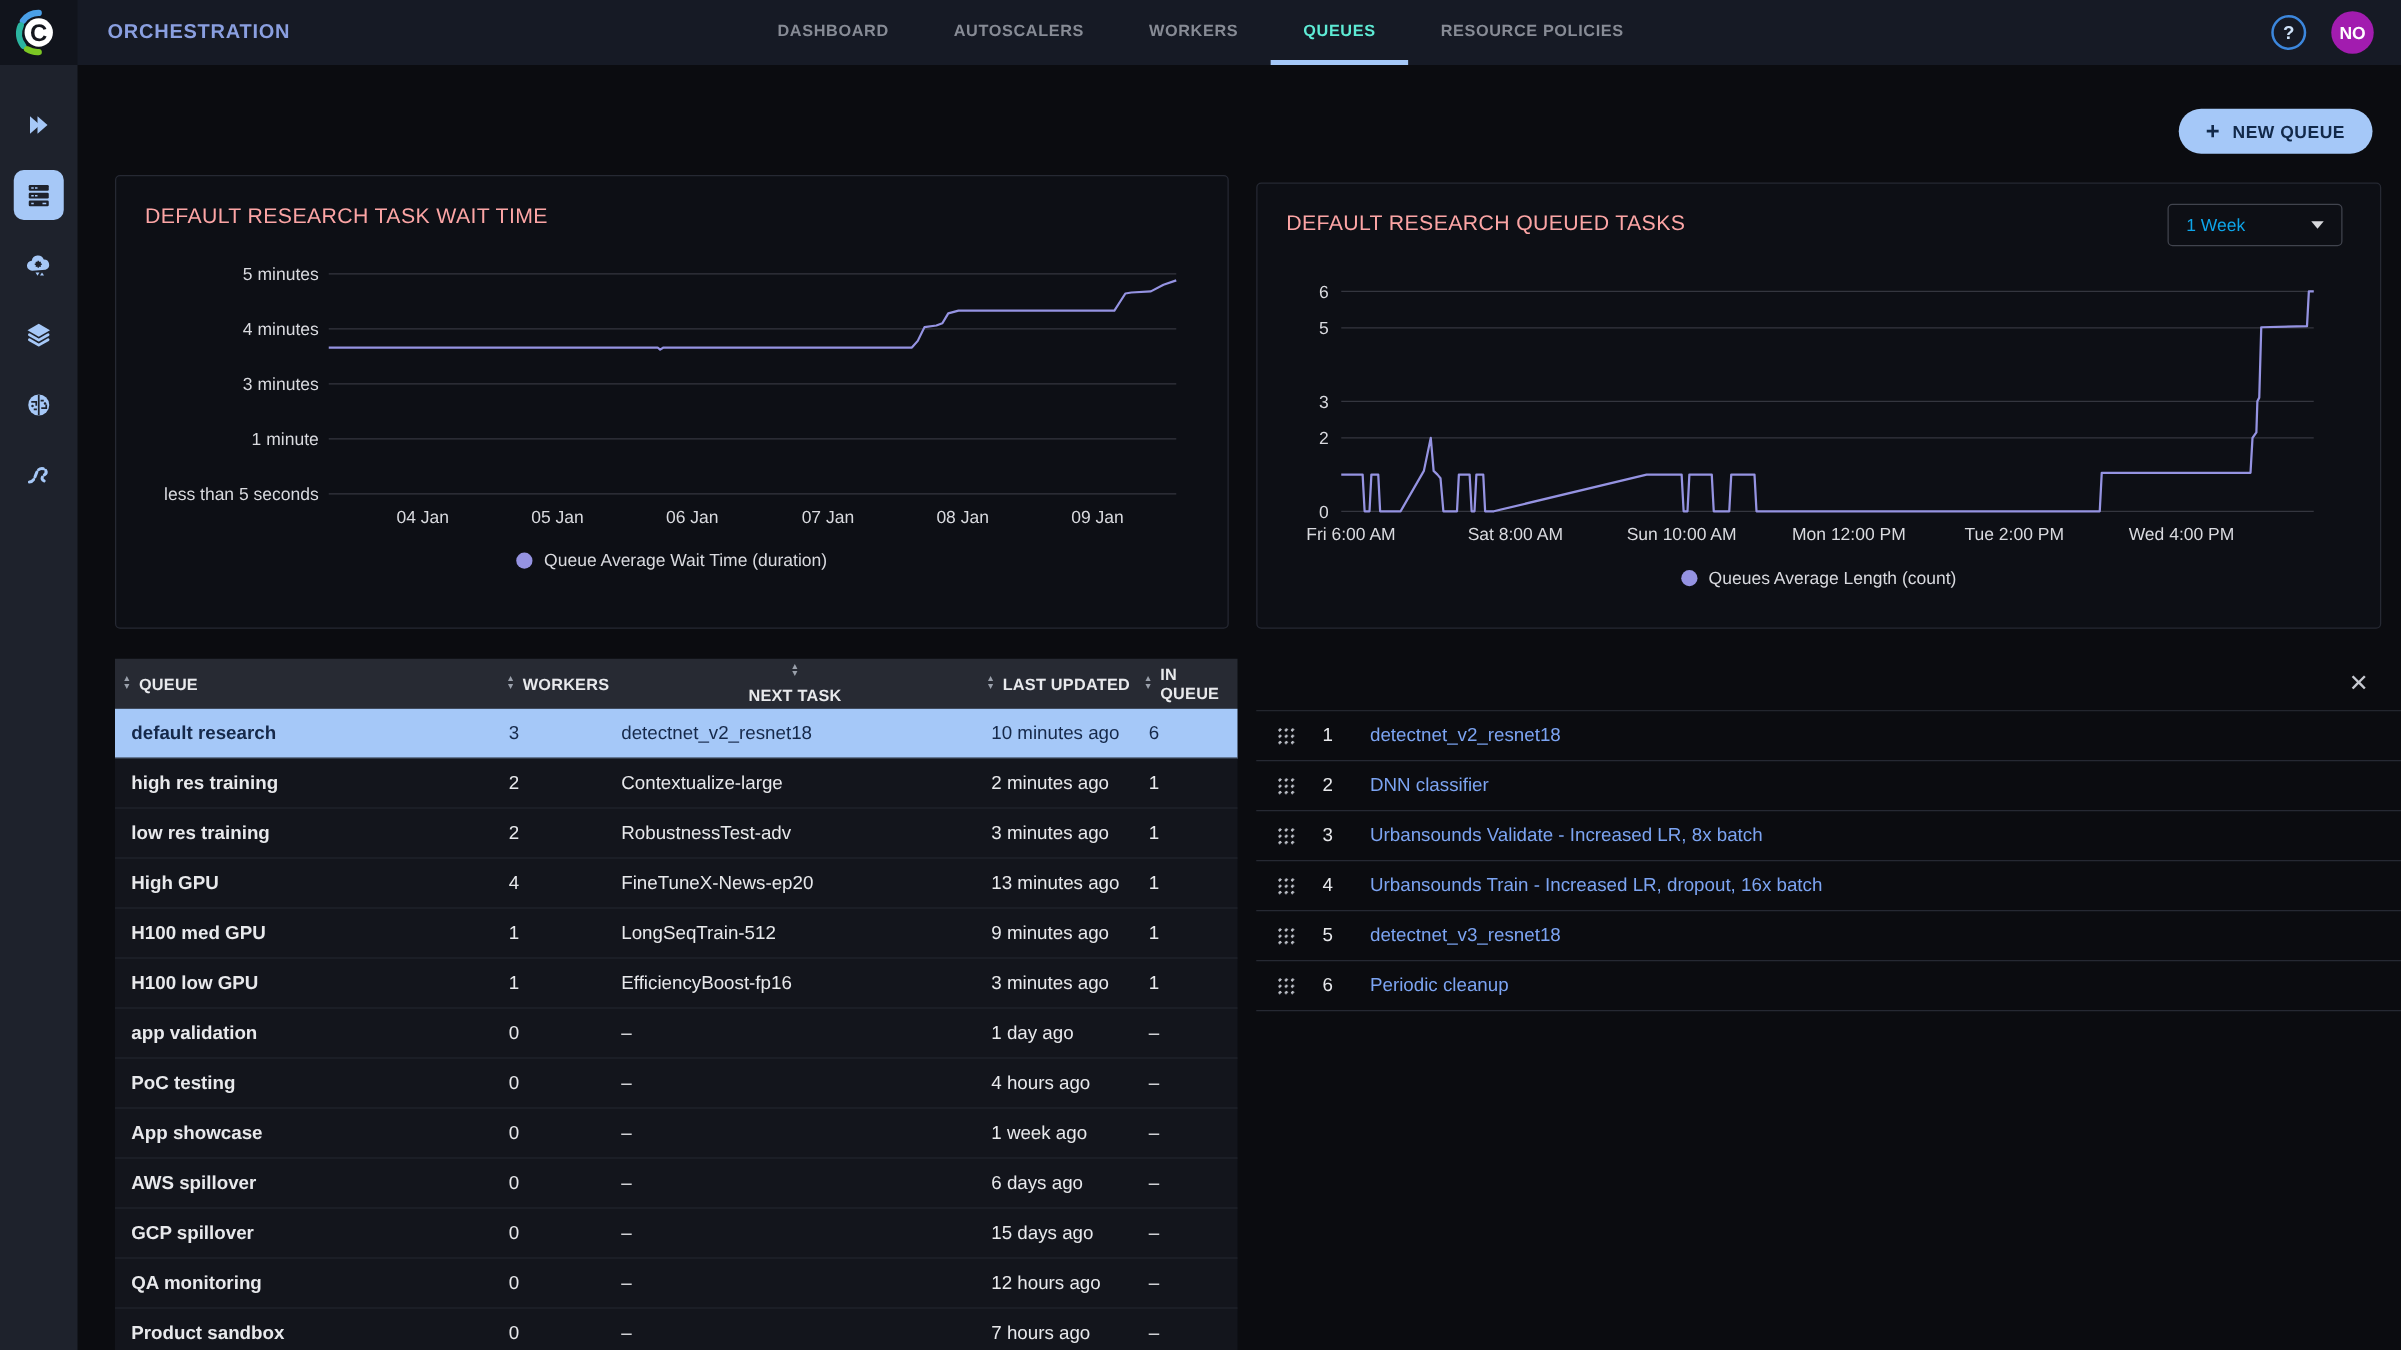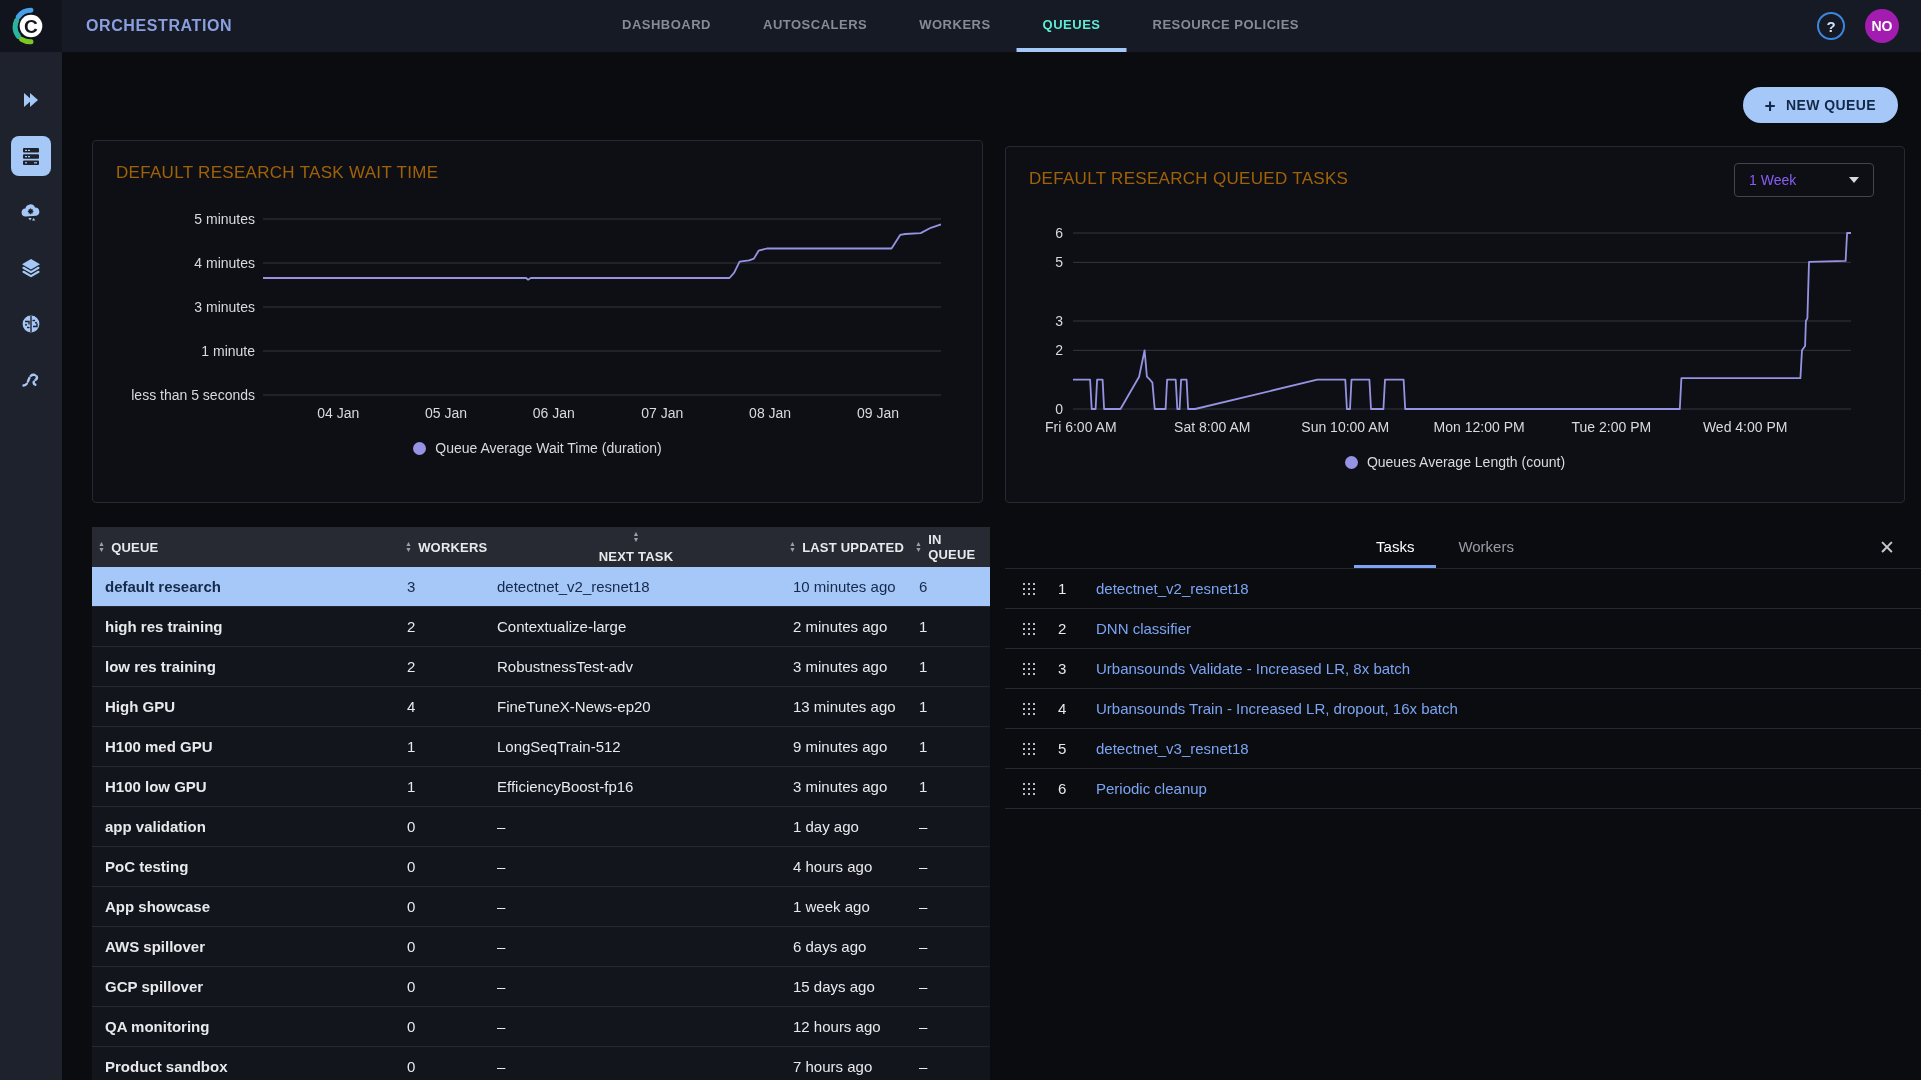--- a/index.html
+++ b/index.html
@@ -29,29 +29,29 @@
   .side-item.active { background:#a6c8f7; }
   
   .btn-new-queue { position:absolute; top:87px; right:23px; height:36px; border-radius:18px; background:#a5c8f8;
                    color:#12294a; font-size:14px; font-weight:bold; letter-spacing:.4px; display:flex; align-items:center;
                    gap:10px; padding:0 22px; cursor:pointer; border:none; }
   .plus { font-size:19px; font-weight:bold; line-height:1; }
   
   .card { position:absolute; background:#0d0f15; border:1px solid #262933; border-radius:4px; }
   #card1 { left:92px; top:140px; width:891px; height:363px; }
   #card2 { left:1005px; top:146px; width:900px; height:357px; }
-  .card-title { position:absolute; left:23px; top:22px; color:#a16207; font-size:17px; letter-spacing:.3px; }
+  .card-title { position:absolute; left:23px; top:22px; color:#fca5a5; font-size:17px; letter-spacing:.3px; }
   .chart { position:absolute; left:0; top:0; }
   .legend { position:absolute; left:0; right:0; display:flex; justify-content:center; align-items:center; gap:9px;
             color:#d9dadf; font-size:14px; }
   #card1 .legend { top:299px; }
   #card2 .legend { top:307px; }
   .dot { width:13px; height:13px; border-radius:50%; }
   .dropdown { position:absolute; right:30px; top:16px; width:140px; height:34px; border:1px solid #41444e; border-radius:4px;
-              color:#8b5cf6; font-size:14px; display:flex; align-items:center; justify-content:space-between;
+              color:#0ea5e9; font-size:14px; display:flex; align-items:center; justify-content:space-between;
               padding:0 14px; cursor:pointer; background:#0d0f15; }
   .caret { width:0; height:0; border-left:5px solid transparent; border-right:5px solid transparent; border-top:6px solid #d7d8dc; }
   
   .table { position:absolute; left:92px; top:527px; width:898px; }
   .thead, .trow { display:grid; grid-template-columns:313px 84px 290px 136px 75px; height:40px; align-items:center; }
   .thead { background:#272a33; color:#e8e9ec; font-size:13px; font-weight:bold; letter-spacing:.2px; }
   .th { display:flex; align-items:center; gap:6px; cursor:pointer; }
   .th.c0 { padding-left:6px; } .th.c1 { padding-left:0; } .th.c2 { padding-left:4px;flex-direction:column; } .th.c3 { padding-left:10px; } .th.c4 { padding-left:0; }
   .sort { display:inline-flex; flex-direction:column; color:#9aa0ab; font-size:7px; line-height:6px; }
   .trow { background:#13151c; border-bottom:1px solid #252830; color:#e8e9ec; font-size:15px; cursor:pointer; }
@@ -353,24 +353,20 @@
         <div class="trow">
           <div class="td c0">Product sandbox</div>
           <div class="td c1">0</div>
           <div class="td c2">–</div>
           <div class="td c3">7 hours ago</div>
           <div class="td c4">–</div>
         </div>
       </div>
   </div>
 
-  <div class="panel-tabs">
-      <div class="ptab active">Tasks</div>
-      <div class="ptab">Workers</div>
-    </div>
   <div class="close-x">✕</div>
   <div class="tasks">
       <div class="task-row">
         <div class="drag"></div>
         <div class="task-num">1</div>
         <div class="task-name">detectnet_v2_resnet18</div>
       </div>
       <div class="task-row">
         <div class="drag"></div>
         <div class="task-num">2</div>

